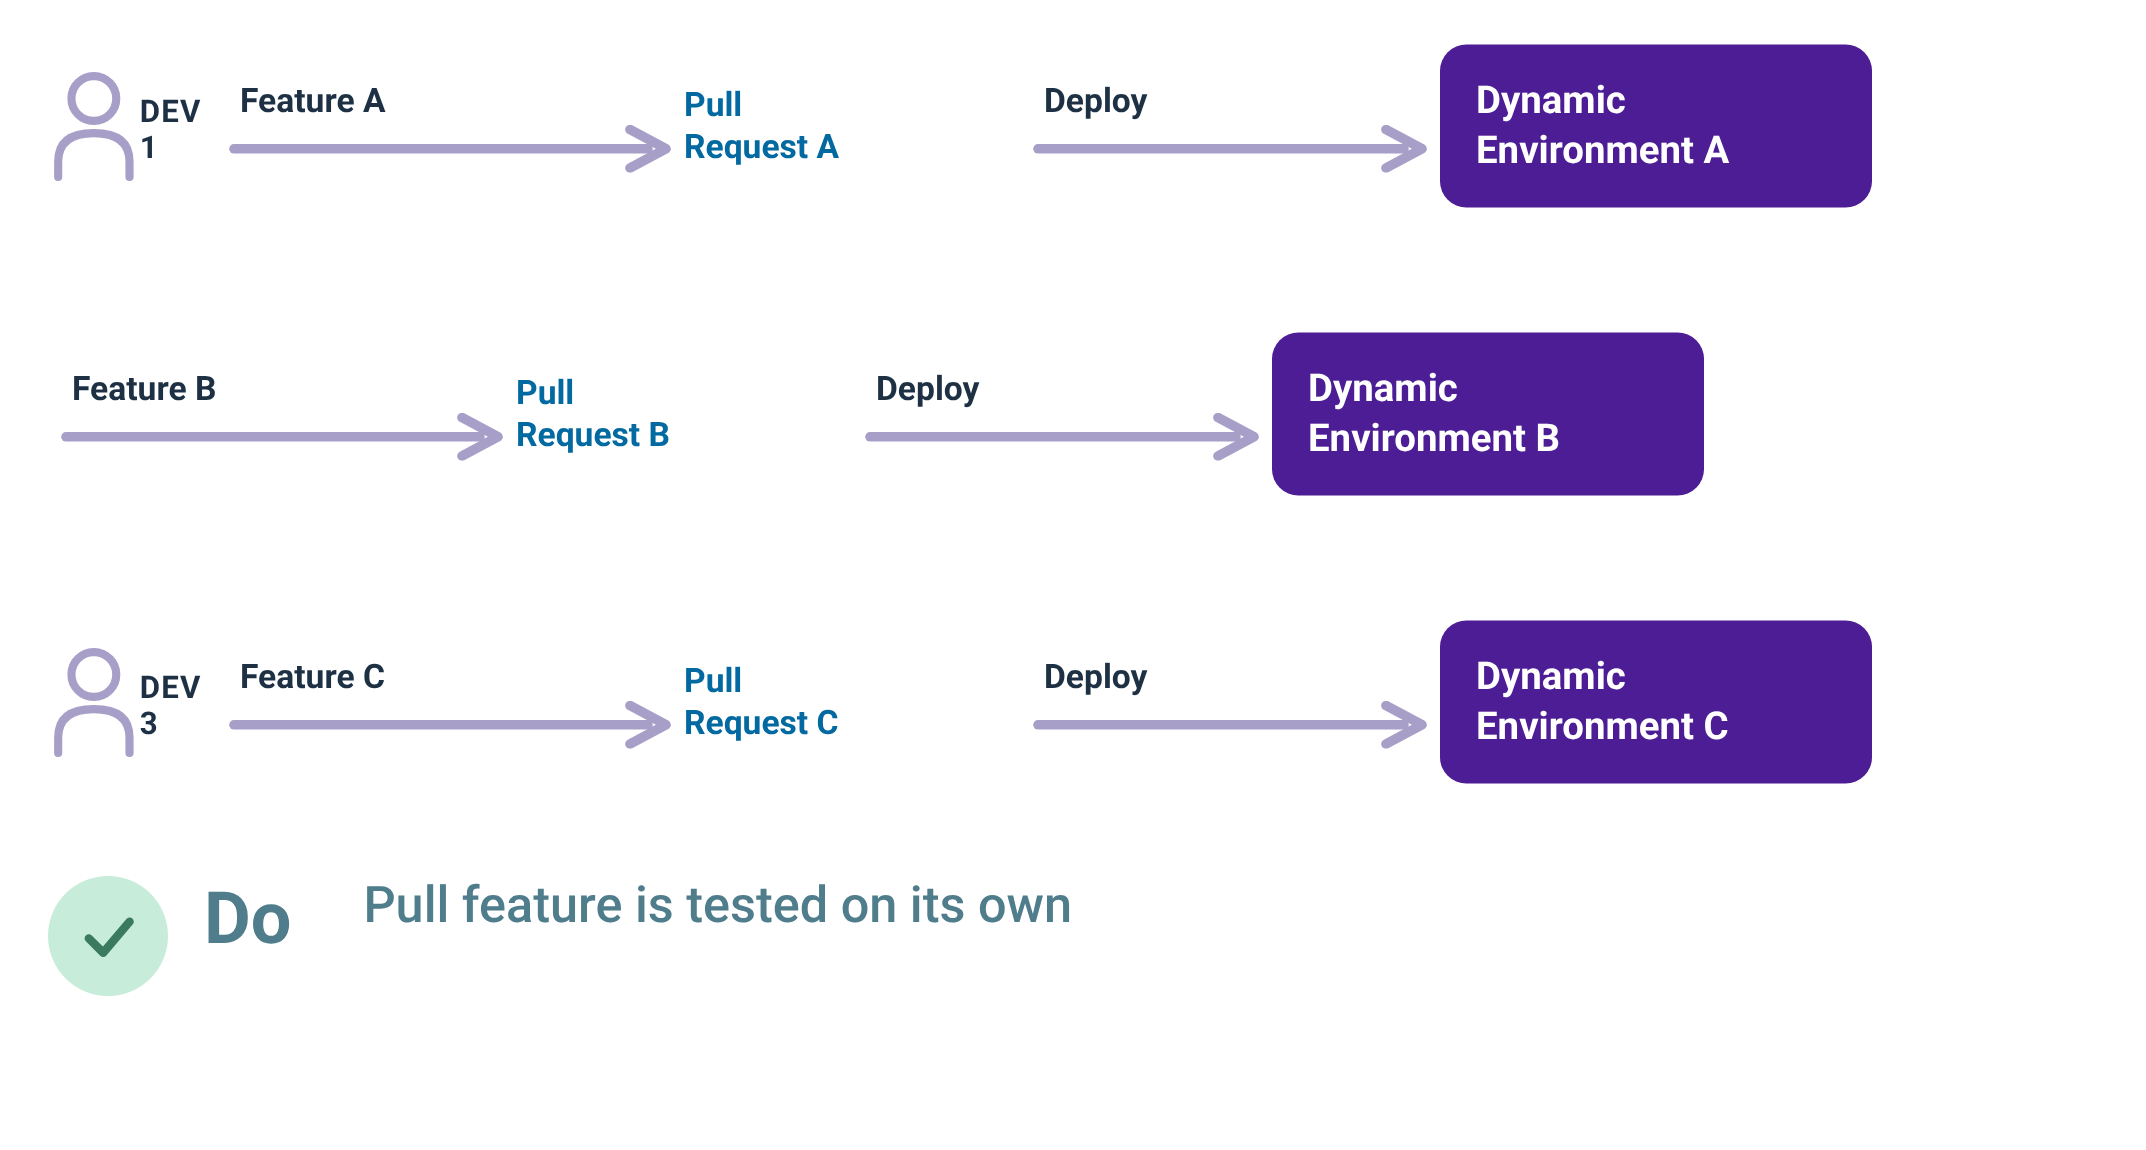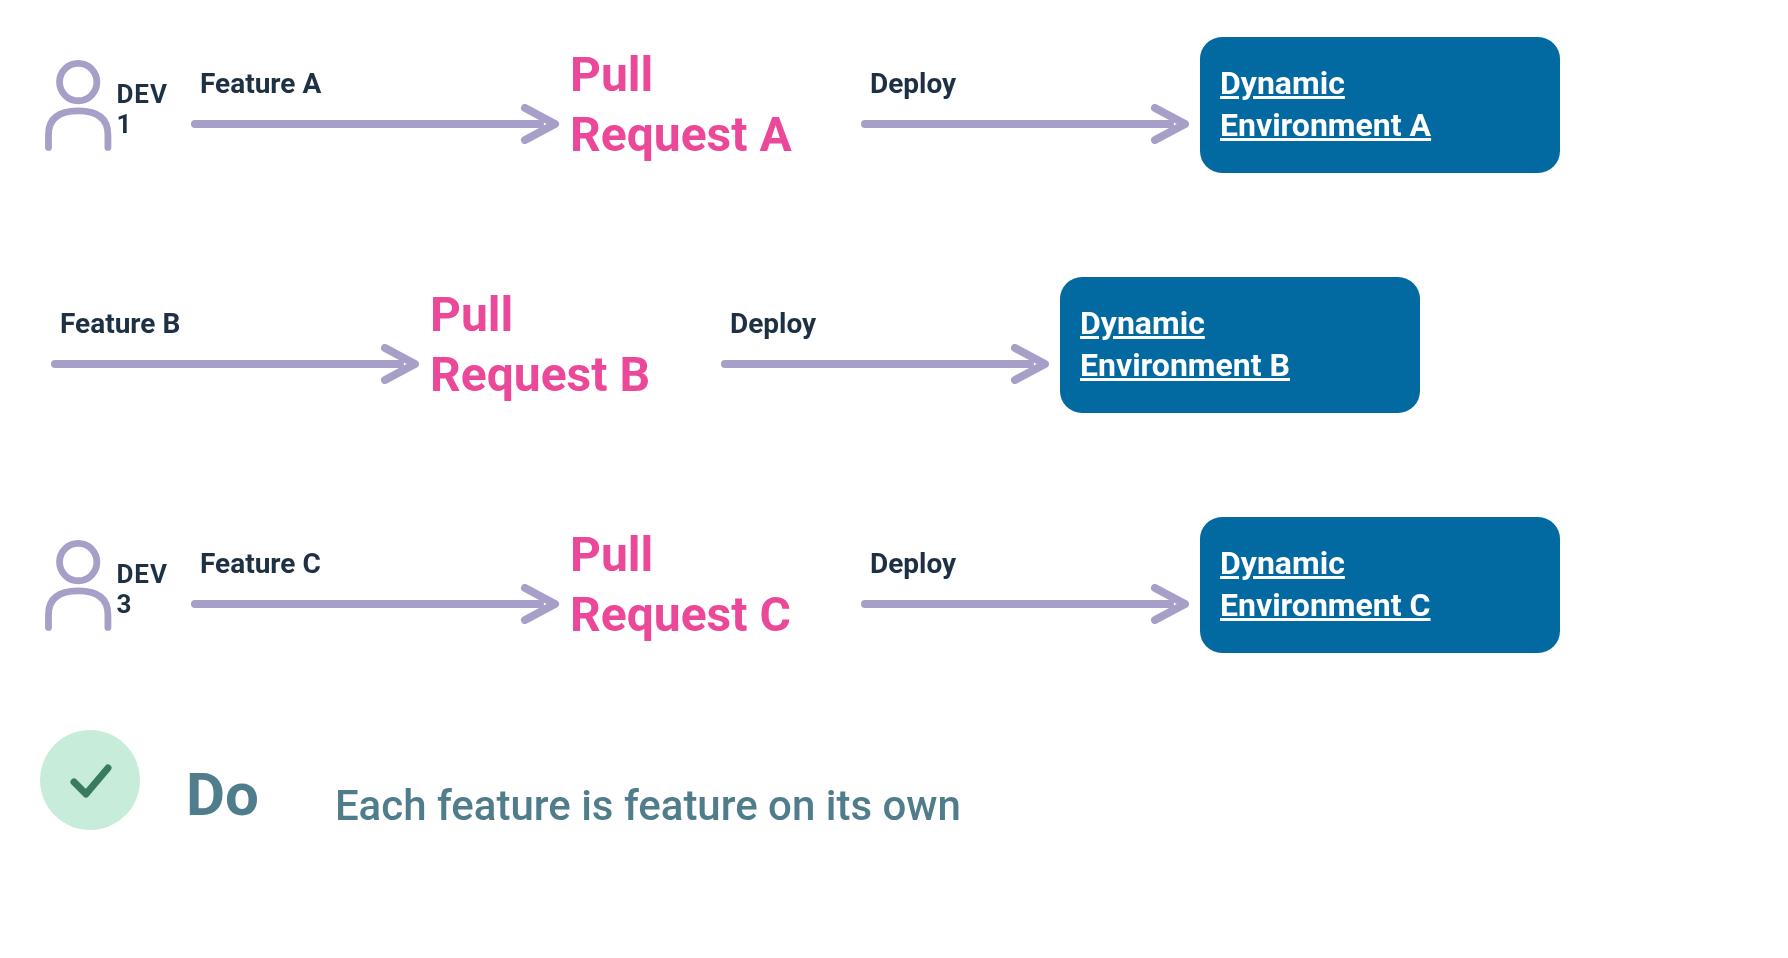--- a/index.html
+++ b/index.html
@@ -29,43 +29,42 @@
     font-size: 28px;
     font-weight: 700;
     color: #1d3044;
     margin-bottom: 4px;
     margin-left: 10px;
   }
   .arrow-svg { width: 100%; height: 40px; }
 
   .pr-col { width: 280px; display: flex; flex-direction: column; justify-content: center; }
   .pr-text {
-    font-size: 48px;
-    font-weight: 700;
-    color: #ec4899;
+    font-size: 28px;
+    font-weight: 700;
+    color: #0369a1;
     line-height: 1.25;
   }
 
   .env-col { width: 360px; }
   .env-box {
-    background: #0369a1;
+    background: #4c1d95;
     border-radius: 22px;
-    padding: 26px 20px;
+    padding: 26px 30px;
     color: #ffffff;
     font-size: 32px;
     font-weight: 700;
     line-height: 1.3;
-    text-decoration: underline;
   }
 
   .footer {
     display: flex;
-    align-items: flex-end;
+    align-items: flex-start;
     margin-top: 60px;
-    gap: 46px;
+    gap: 30px;
   }
   .check-circle {
     width: 100px;
     height: 100px;
     border-radius: 50%;
     background: #c7ecd9;
     display: flex;
     align-items: center;
     justify-content: center;
   }
@@ -189,14 +188,14 @@
 
 </div>
 
 <div class="footer">
   <div class="check-circle">
     <svg width="56" height="56" viewBox="0 0 56 56">
       <path d="M 12 30 L 24 42 L 46 16" fill="none" stroke="#3a7a5d" stroke-width="7" stroke-linecap="round" stroke-linejoin="round"></path>
     </svg>
   </div>
   <div class="do-text">Do</div>
-  <div class="caption-text">Each feature is feature on its own</div>
+  <div class="caption-text">Pull feature is tested on its own</div>
 </div>
 
 </body></html>

